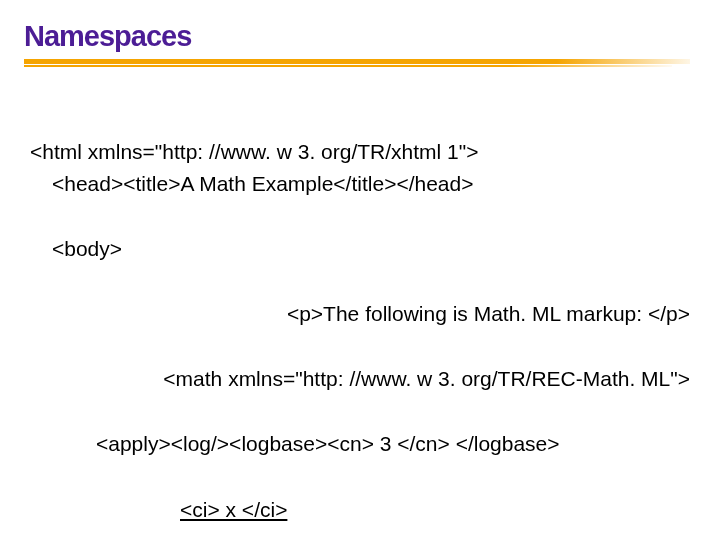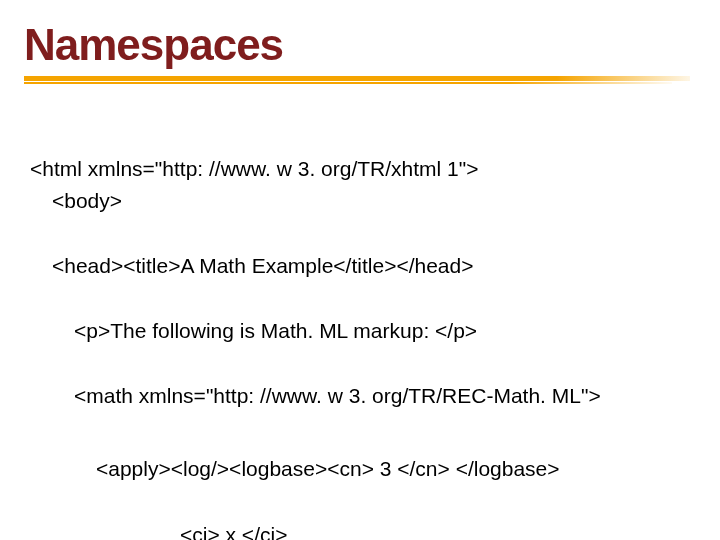--- a/index.html
+++ b/index.html
@@ -10,22 +10,22 @@
     font-family: Verdana, Geneva, sans-serif;
     position: relative;
     overflow: hidden;
   }
   .slide {
     padding: 20px 30px 20px 30px;
   }
   .title {
     font-family: Arial, Helvetica, sans-serif;
     font-weight: 900;
-    font-size: 44px;
-    color: #7f1d1d;
+    font-size: 29px;
+    color: #4c1d95;
     letter-spacing: -1px;
     margin-bottom: 6px;
     margin-left: -6px;
   }
   .underline-wrap {
     position: relative;
     height: 22px;
     margin-bottom: 22px;
     margin-left: -6px;
   }
@@ -46,38 +46,38 @@
     background: linear-gradient(to right, #f5a400 0%, #f5a400 75%, rgba(245,164,0,0.05) 100%);
   }
   .code-block {
     font-family: Verdana, Geneva, sans-serif;
     font-size: 21px;
     line-height: 1.55;
     color: #000;
     white-space: pre;
   }
   .ind1 { padding-left: 22px; display: block; }
-  .ind2 { padding-left: 44px; display: block; }
-  .ind3 { padding-left: 66px; display: block; margin-top: 8px; }
+  .ind2 { padding-left: 44px; display: block; text-align: right; }
+  .ind3 { padding-left: 66px; display: block; }
   .ind4 { padding-left: 150px; display: block; text-decoration: underline; }
 </style>
 </head>
 <body>
 
 <div class="slide">
   <h1 class="title">Namespaces</h1>
   <div class="underline-wrap">
     <div class="underline-main"></div>
     <div class="underline-sub"></div>
   </div>
 
   <div class="code-block">
 <span>&lt;html xmlns="http: //www. w 3. org/TR/xhtml 1"&gt;</span>
+<span class="ind1">&lt;head&gt;&lt;title&gt;A Math Example&lt;/title&gt;&lt;/head&gt;</span>
 <span class="ind1">&lt;body&gt;</span>
-<span class="ind1">&lt;head&gt;&lt;title&gt;A Math Example&lt;/title&gt;&lt;/head&gt;</span>
 <span class="ind2">&lt;p&gt;The following is Math. ML markup: &lt;/p&gt;</span>
 <span class="ind2">&lt;math xmlns="http: //www. w 3. org/TR/REC-Math. ML"&gt;</span>
 <span class="ind3">&lt;apply&gt;&lt;log/&gt;&lt;logbase&gt;&lt;cn&gt; 3 &lt;/cn&gt; &lt;/logbase&gt;</span>
 <span class="ind4">&lt;ci&gt; x &lt;/ci&gt;</span>
 
 
 
 </div>
 </div>
 

